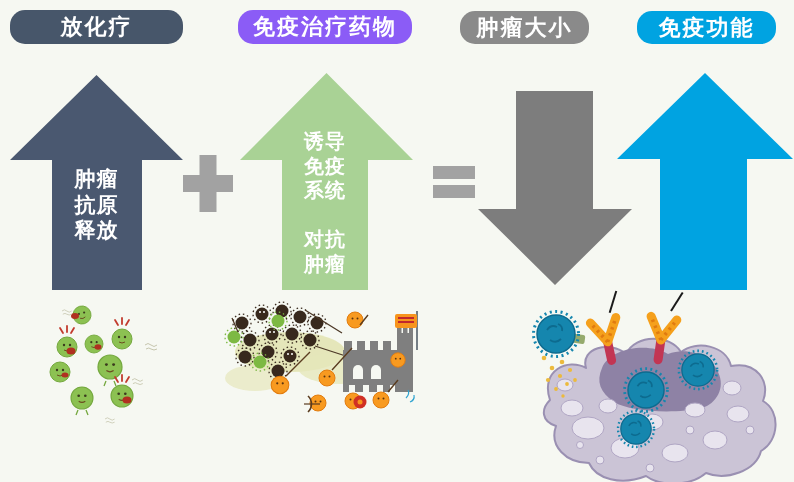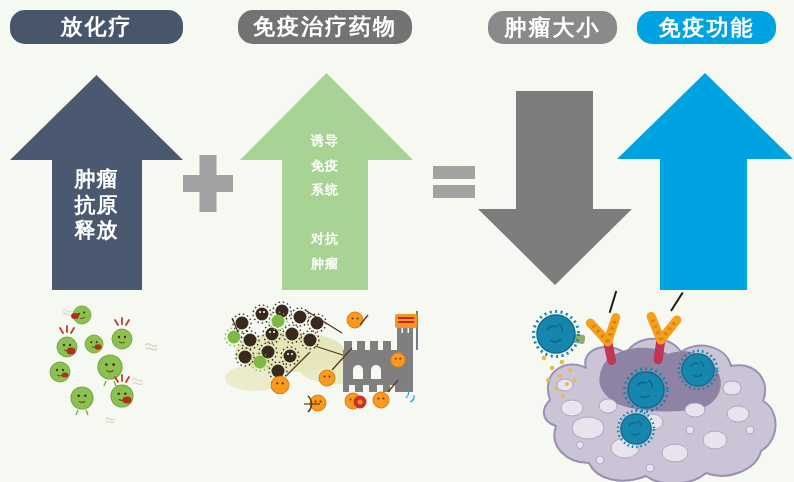--- a/index.html
+++ b/index.html
@@ -13,45 +13,45 @@
   svg{display:block;}
 </style>
 </head>
 <body>
 
 <div id="stage" style="background-color: rgb(246, 248, 242);">
 
   <div class="hdr" style="left: 10px; width: 173px; background-color: rgb(71, 86, 106); color: rgb(255, 255, 255);">
     <span>放化疗</span>
   </div>
-  <div class="hdr" style="left: 238px; width: 174px; background-color: #737373; color: rgb(255, 255, 255);">
+  <div class="hdr" style="left: 238px; width: 174px; background-color: #8b5cf6; color: rgb(255, 255, 255);">
     <span>免疫治疗药物</span>
   </div>
-  <div class="hdr" style="left: 488px; width: 129px; top: 11px; height: 33px; background-color: rgb(138, 138, 138); color: rgb(255, 255, 255);">
+  <div class="hdr" style="left: 460px; width: 129px; top: 11px; height: 33px; background-color: rgb(138, 138, 138); color: rgb(255, 255, 255);">
     <span>肿瘤大小</span>
   </div>
   <div class="hdr" style="left: 637px; width: 139px; top: 11px; height: 33px; background-color: rgb(0, 163, 225); color: rgb(255, 255, 255);">
     <span>免疫功能</span>
   </div>
 
   <svg class="abs" style="left:10px;top:75px;" width="173" height="215" viewBox="0 0 173 215">
     <polygon points="86.5,0 173,85 132,85 132,215 42,215 42,85 0,85" style="fill: rgb(74, 88, 112);"></polygon>
   </svg>
   <div class="arrow-text" style="left:10px;top:166px;width:173px;font-size:21px;line-height:25.5px;">肿瘤
 抗原
 释放</div>
 
   <svg class="abs" style="left:183px;top:155px;" width="50" height="57" viewBox="0 0 50 57" aria-label="+">
     <polygon points="16.5,0 33.5,0 33.5,20 50,20 50,37 33.5,37 33.5,57 16.5,57 16.5,37 0,37 0,20 16.5,20" style="fill: rgb(162, 162, 162);"></polygon>
   </svg>
 
   <svg class="abs" style="left:240px;top:73px;" width="173" height="217" viewBox="0 0 173 217">
     <polygon points="86.5,0 173,87 128,87 128,217 42,217 42,87 0,87" style="fill: rgb(169, 210, 149);"></polygon>
   </svg>
-  <div class="arrow-text" style="left:240px;top:129px;width:170px;font-size:13px;line-height:24.5px;">诱导
+  <div class="arrow-text" style="left:240px;top:129px;width:170px;font-size:20px;line-height:24.5px;">诱导
 免疫
 系统
 
 对抗
 肿瘤</div>
 
   <svg class="abs" style="left:433px;top:166px;" width="42" height="32" viewBox="0 0 42 32" aria-label="=">
     <rect x="0" y="0" width="42" height="13" style="fill: rgb(162, 162, 162);"></rect>
     <rect x="0" y="19" width="42" height="13" style="fill: rgb(162, 162, 162);"></rect>
   </svg>

